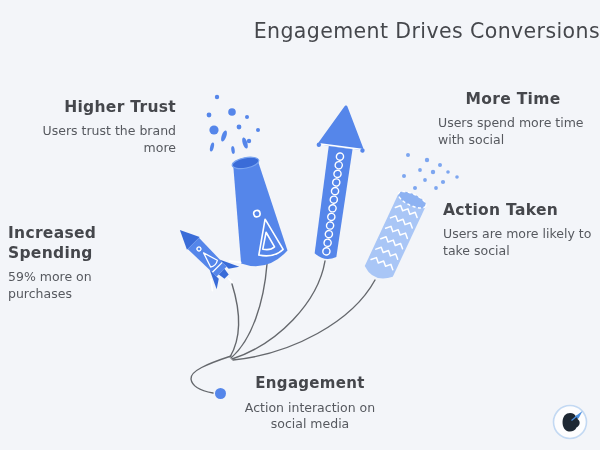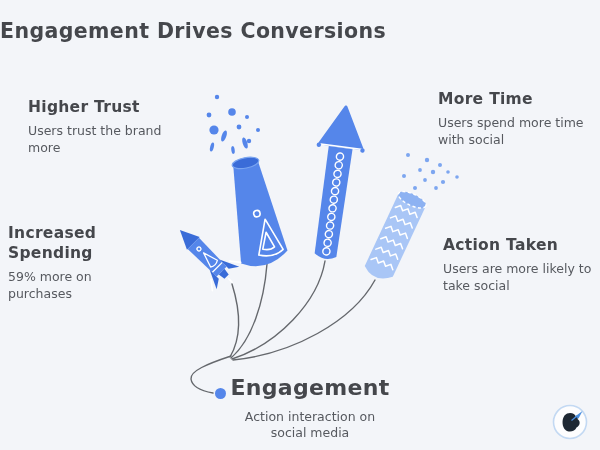--- a/index.html
+++ b/index.html
@@ -3,40 +3,40 @@
 <meta charset="utf-8">
 <style>
   html,body{margin:0;padding:0;background:#f3f5f9;}
   .canvas{
     position:relative;width:600px;height:450px;overflow:hidden;
     background:var(--background,#f3f5f9);
     font-family:"DejaVu Sans","Liberation Sans",sans-serif;
   }
   .art{position:absolute;left:0;top:0;width:600px;height:450px;}
   .page-title{
-    position:absolute;top:19px;left:0;width:100%;text-align:left;
-    font-size:20.5px;font-weight:bold;letter-spacing:.4px;
+    position:absolute;top:19px;left:0;width:100%;text-align:right;
+    font-size:20.5px;font-weight:normal;letter-spacing:.4px;
     color:var(--heading-text,#45474c);
   }
   .callout{position:absolute;}
   .callout h3{
     margin:0;font-size:15.5px;font-weight:bold;letter-spacing:.3px;
     color:var(--heading-text,#45474c);white-space:pre-line;line-height:1.3;
   }
   .callout p{
     margin:6px 0 0;font-size:12.5px;line-height:1.34;
     color:var(--body-text,#56595f);white-space:pre-line;
   }
-  #co-higher-trust{left:28px;top:97px;width:148px;}
+  #co-higher-trust{left:28px;top:97px;width:148px;text-align:right;}
   #co-more-time{left:438px;top:89px;width:150px;text-align:left;}
-  #co-more-time h3{}
+  #co-more-time h3{text-align:center;}
   #co-increased-spending{left:8px;top:223px;width:150px;}
-  #co-action-taken{left:443px;top:235px;width:156px;text-align:left;}
+  #co-action-taken{left:443px;top:200px;width:156px;text-align:left;}
   #co-engagement{left:230px;top:374px;width:160px;text-align:center;}
-  #co-engagement h3{font-size:22px;}
+  #co-engagement h3{font-size:15px;}
   .logo-badge{position:absolute;right:11px;bottom:9px;width:38px;height:38px;}
   .fill-primary{fill:var(--primary-blue,#5586ea);}
   .fill-dark{fill:var(--dark-blue,#3a6cd8);}
   .fill-light{fill:var(--light-blue,#a9c6f6);}
   .fill-spark{fill:var(--spark-blue,#6f9cf0);}
   .stroke-fuse{stroke:var(--fuse-gray,#65686d);}
   .wline{stroke:#fff;fill:none;stroke-linejoin:round;stroke-linecap:round;}
 </style>
 </head>
 <body>

